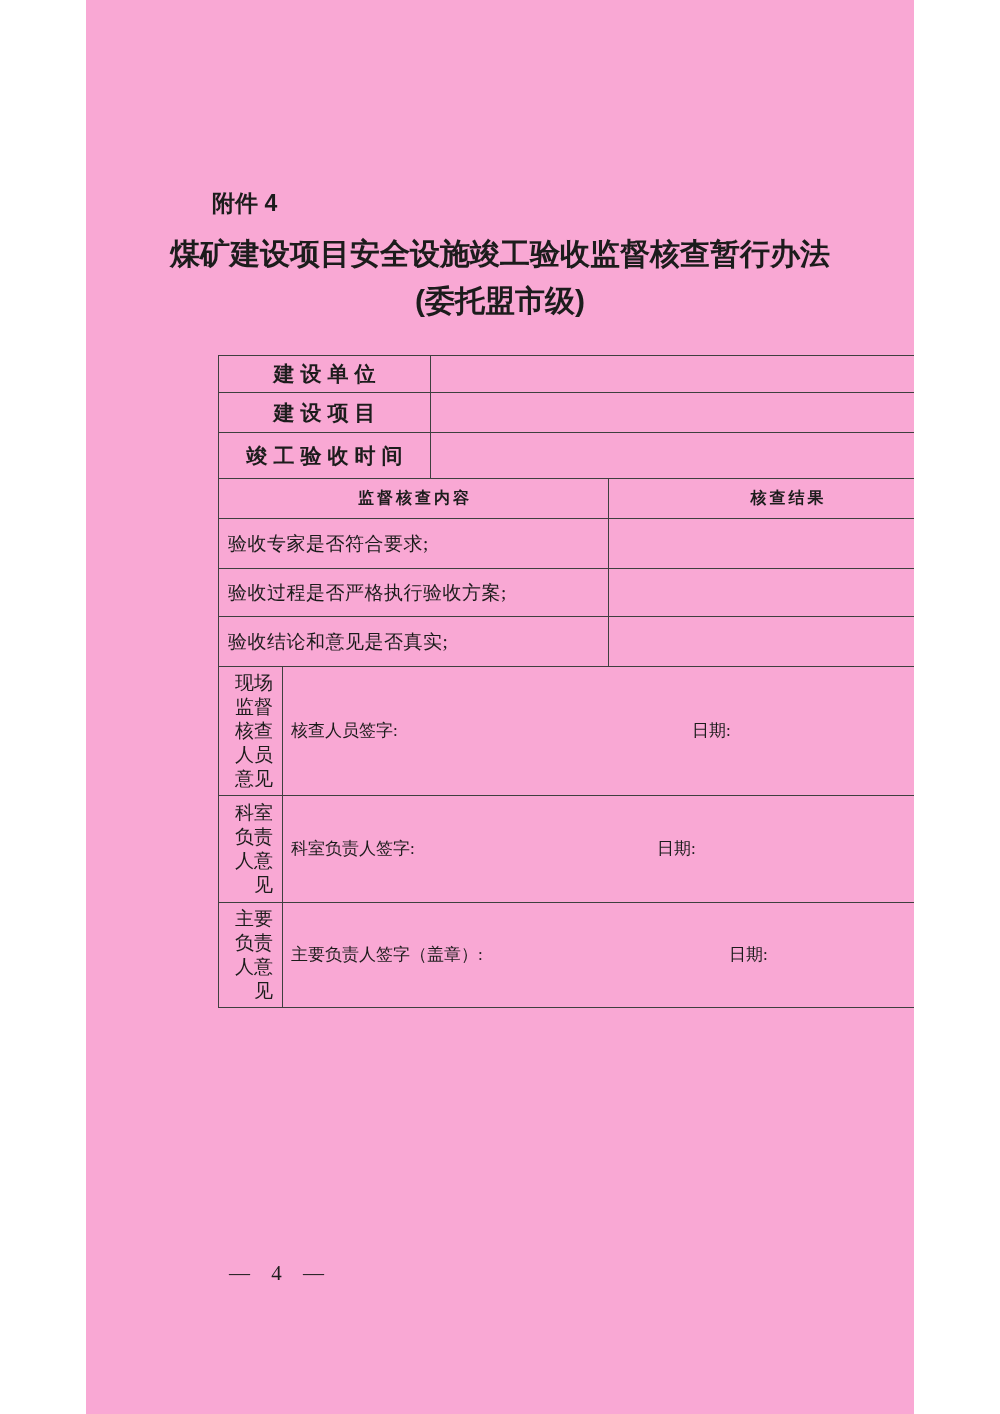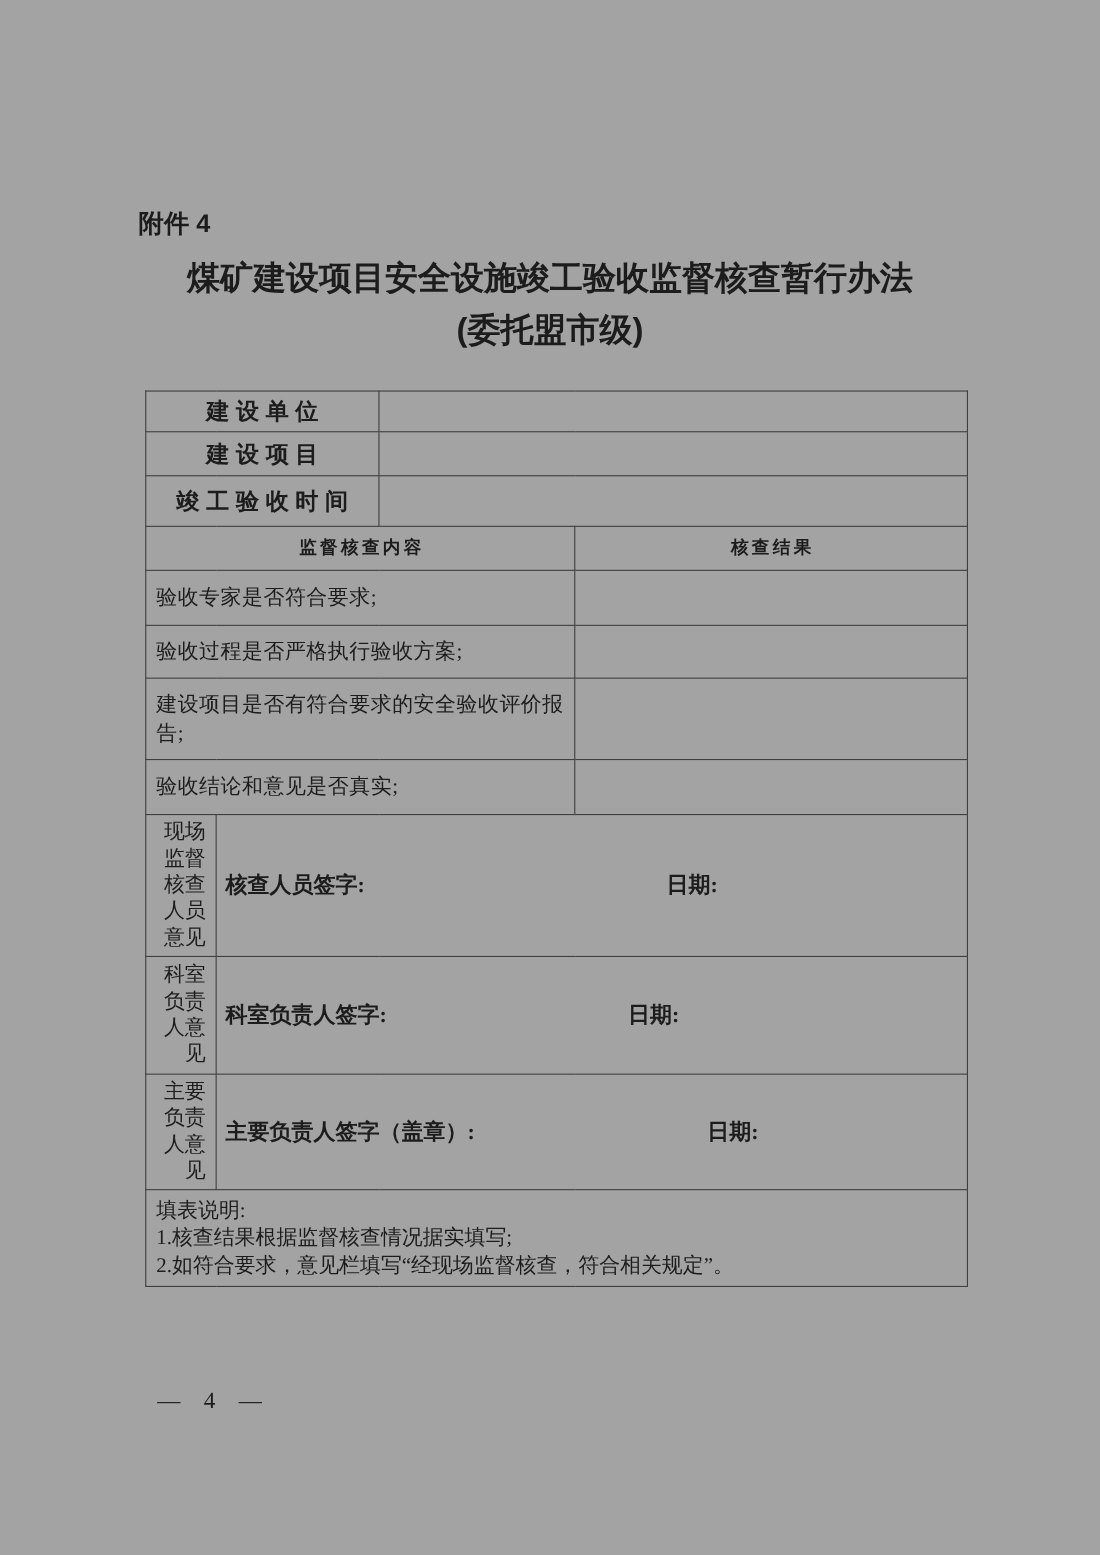--- a/index.html
+++ b/index.html
@@ -1,22 +1,22 @@
 <!DOCTYPE html>
 <html><head>
 <meta charset="utf-8">
 <style>
   * { margin: 0; padding: 0; box-sizing: border-box; }
   html, body { background: #ffffff; }
   .page {
     position: relative;
-    width: 1000px;
+    width: 828px;
     height: 1414px;
     margin: 0 auto;
-    background: #a3a3a3;
+    background: #f9a8d4;
     color: #1c1c1c;
     font-family: "Liberation Serif", "DejaVu Serif", serif;
     overflow: hidden;
   }
   .attachment {
     position: absolute;
     left: 126px;
     top: 188px;
     font-family: "Liberation Sans", "DejaVu Sans", sans-serif;
     font-weight: 700;
@@ -77,21 +77,21 @@
     word-break: break-all;
   }
   td.opinion-label {
     text-align: right;
     font-size: 19px;
     line-height: 24px;
     padding: 4px 9px;
     word-break: break-all;
   }
   td.opinion-content { padding-left: 8px; }
-  .sig-line { position: relative; font-size: 20px; line-height: 26px; font-weight: bold; }
+  .sig-line { position: relative; font-size: 17px; line-height: 26px; }
   .sig-line .date { position: absolute; top: 0; }
   .sec-0 .date { left: 401px; }
   .sec-1 .date { left: 366px; }
   .sec-2 .date { left: 438px; }
   td.notes-cell {
     padding: 6px 8px 6px 9px;
     font-size: 19px;
     line-height: 25px;
     vertical-align: top;
   }
@@ -140,24 +140,20 @@
     </tr>
 
     <tr style="height:50px">
       <td class="item-content" colspan="3">验收专家是否符合要求;</td>
       <td></td>
     </tr>
     <tr style="height:48px">
       <td class="item-content" colspan="3">验收过程是否严格执行验收方案;</td>
       <td></td>
     </tr>
-    <tr style="height:74px">
-      <td class="item-content" colspan="3">建设项目是否有符合要求的安全验收评价报告;</td>
-      <td></td>
-    </tr>
     <tr style="height:50px">
       <td class="item-content" colspan="3">验收结论和意见是否真实;</td>
       <td></td>
     </tr>
 
     <tr style="height:120px">
       <td class="opinion-label">现场监督核查人员意见</td>
       <td class="opinion-content" colspan="3">
         <div class="sig-line sec-0">
           <span>核查人员签字:</span>
@@ -177,25 +173,18 @@
     <tr style="height:91px">
       <td class="opinion-label">主要负责人意见</td>
       <td class="opinion-content" colspan="3">
         <div class="sig-line sec-2">
           <span>主要负责人签字（盖章）:</span>
           <span class="date">日期:</span>
         </div>
       </td>
     </tr>
 
-    <tr style="height:73px">
-      <td class="notes-cell" colspan="4">
-        <div>填表说明:</div>
-        <div>1.核查结果根据监督核查情况据实填写;</div>
-        <div>2.如符合要求，意见栏填写“经现场监督核查，符合相关规定”。</div>
-      </td>
-    </tr>
   </tbody>
     </table>
 
   <div class="page-number">— 4 —</div>
 
 </div>
 
 </body></html>

